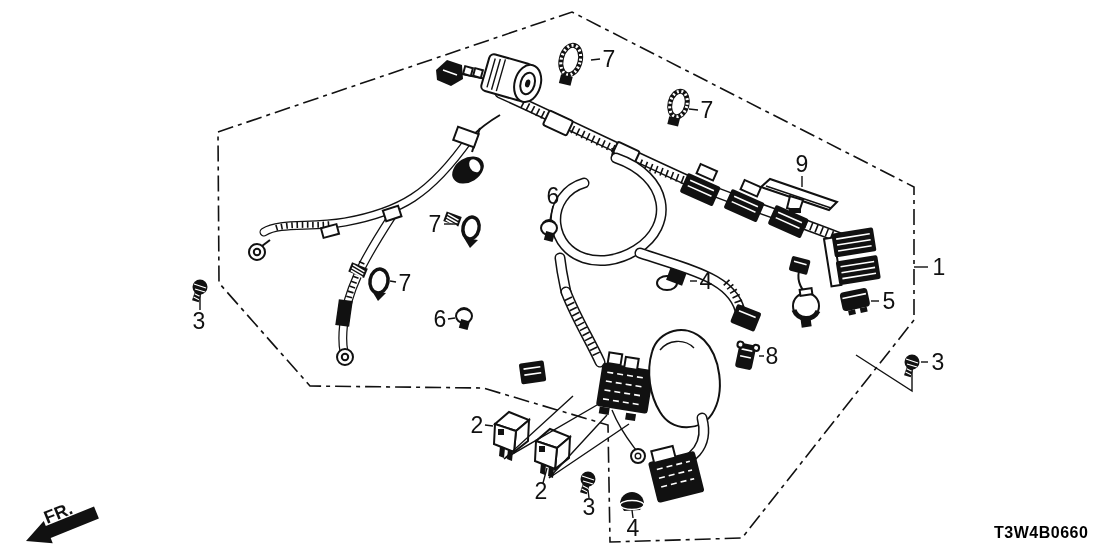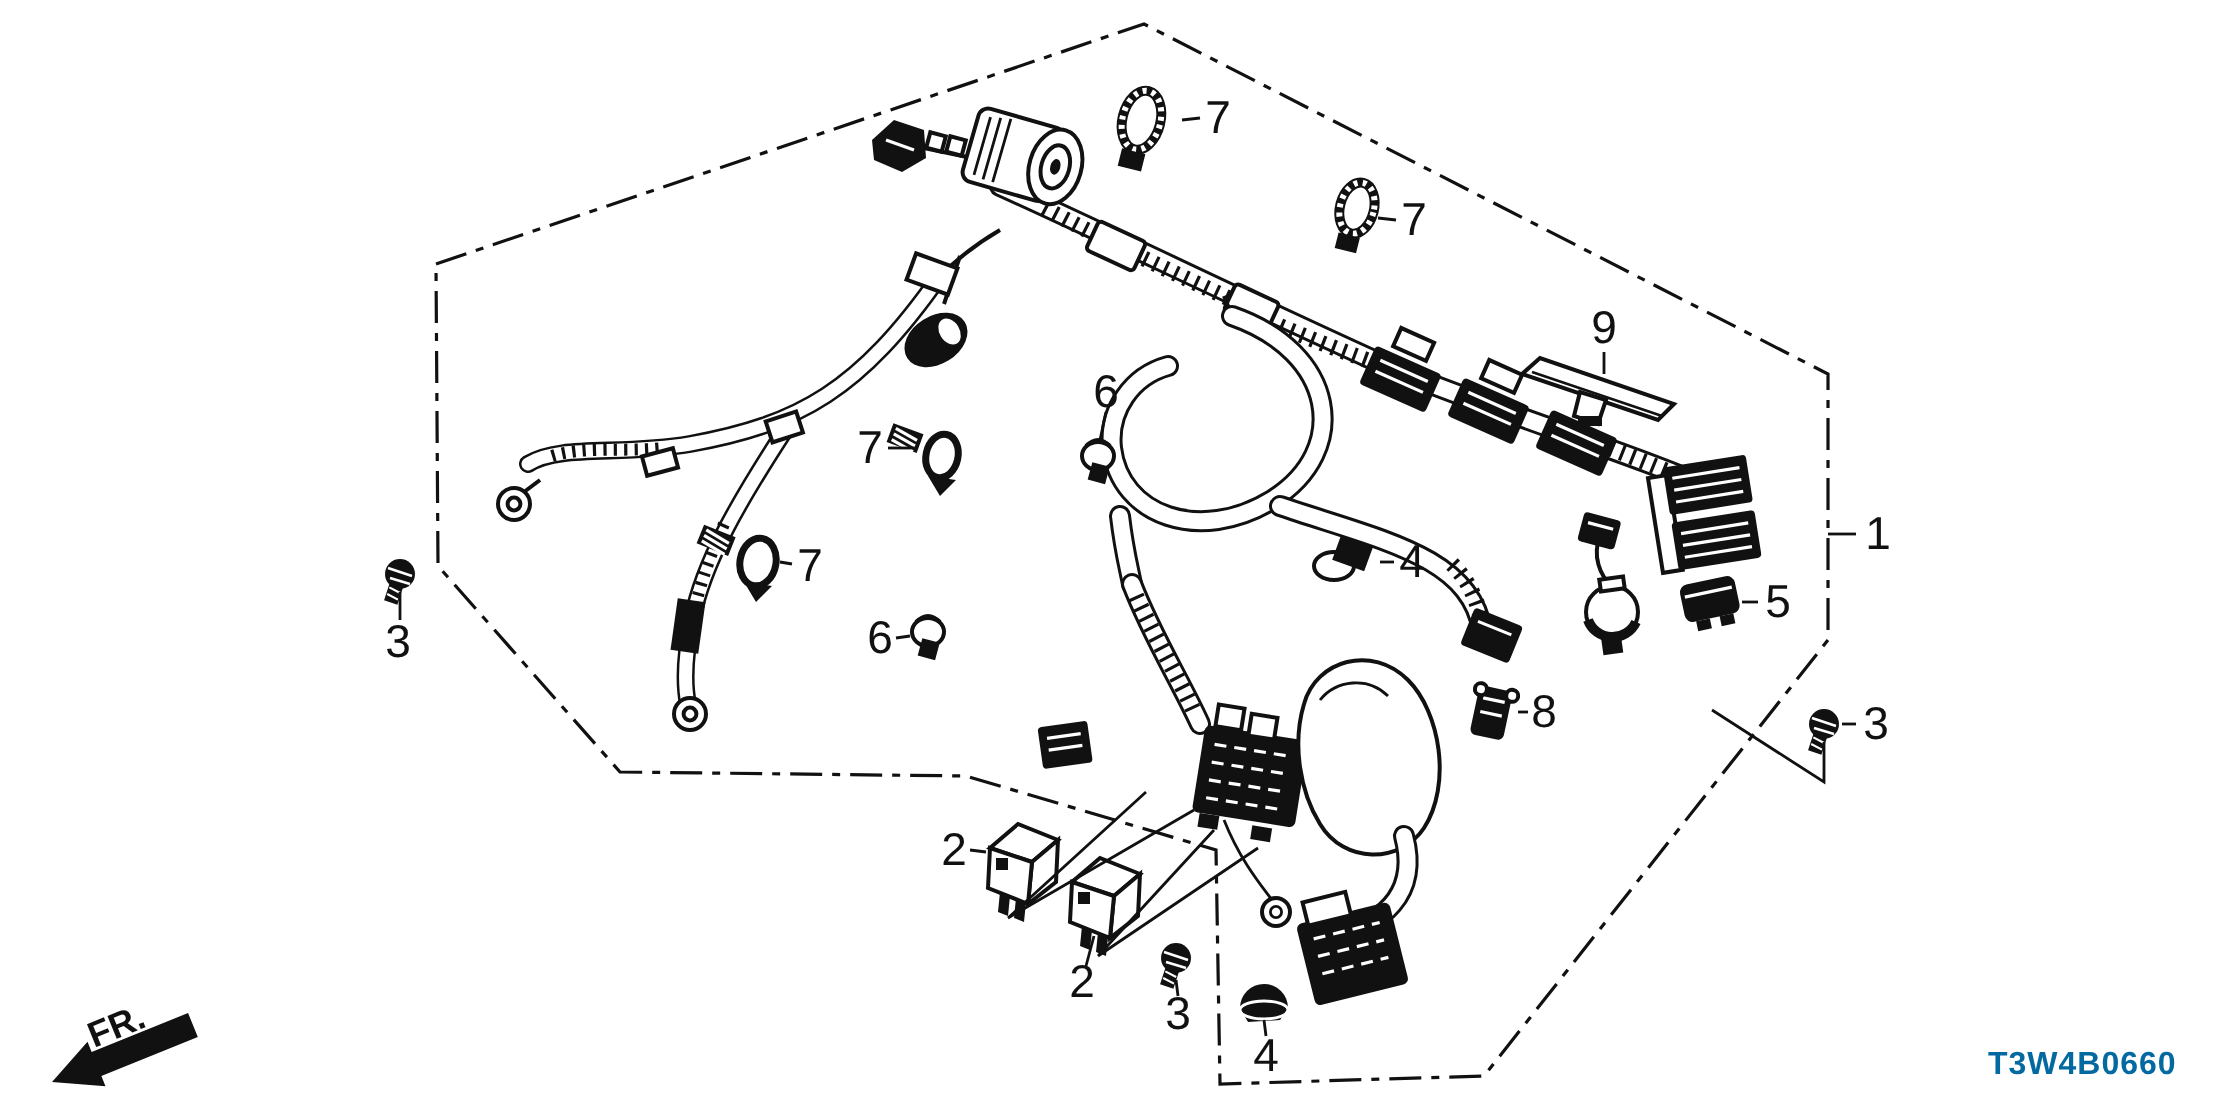--- a/index.html
+++ b/index.html
@@ -1,21 +1,21 @@
 <!DOCTYPE html>
 <html><head>
 <meta charset="utf-8">
 <style>
   html,body{margin:0;padding:0;background:#fff;}
   .stage{position:relative;width:1108px;height:554px;background:#ffffff;overflow:hidden;
          font-family:"Liberation Sans",sans-serif;}
   .stage svg{position:absolute;left:0;top:0;}
   .callout{position:absolute;transform:translate(-50%,-50%);font-size:23px;line-height:1;
            color:#111;font-family:"Liberation Sans",sans-serif;}
-  .part-code{position:absolute;left:994px;top:524px;font-size:16px;font-weight:bold;color:#0369a1;
+  .part-code{position:absolute;left:994px;top:524px;font-size:16px;font-weight:bold;color:#000000;
              letter-spacing:.5px;font-family:"Liberation Sans",sans-serif;}
   
   .ln{stroke:#111;fill:none;}
   .thin{stroke-width:1.4;}
   .med{stroke-width:2;}
   .wbox{fill:#fff;stroke:#111;stroke-width:2;}
   .dark{fill:#111;stroke:none;}
   .wslot{stroke:#fff;stroke-width:1.6;fill:none;}
   .tube-o{stroke:#111;stroke-width:11;fill:none;stroke-linecap:round;}
   .tube-i{stroke:#fff;stroke-width:8;fill:none;stroke-linecap:round;}

